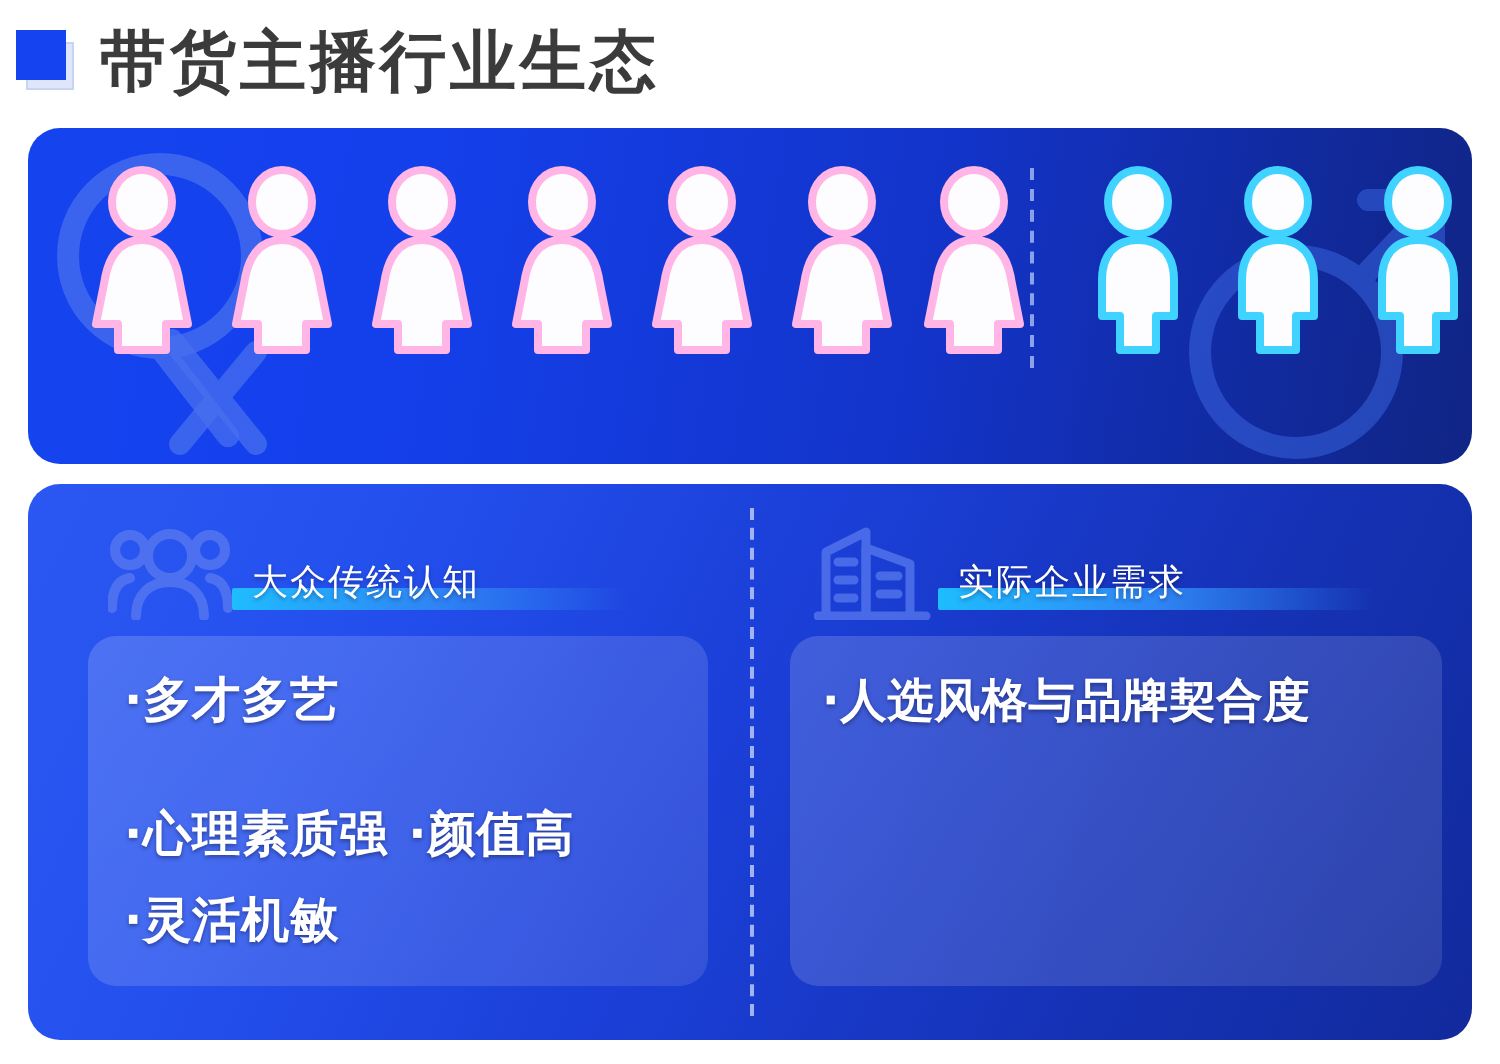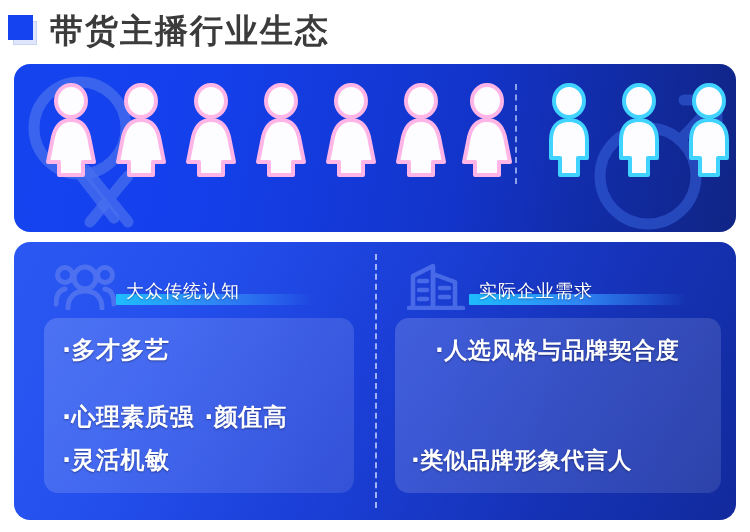--- a/index.html
+++ b/index.html
@@ -246,23 +246,20 @@
             <path d="M2 48 L56 48"></path>
             <path d="M12 21 L20 21 M12 30 L20 30 M12 39 L20 39"></path>
             <path d="M33 28 L42 28 M33 37 L42 37"></path>
           </g>
         </svg>
         <div class="head-underline" style="left:62px; width:218px;"></div>
         <div class="head-text" style="left:72px;">实际企业需求</div>
       </div>
 
       <div class="card card-right">
-        <div class="rowline right-size" style="left:16px; top:17px;margin-left:24px;">
+        <div class="rowline right-size" style="left:16px; top:17px;">
           <span class="item">·人选风格与品牌契合度</span>
         </div>
-        <div class="rowline right-size" style="left:16px; top:127px;">
-          <span class="item">·类似品牌形象代言人</span>
-        </div>
       </div>
     </div>
   </div>
 
 </div>
 
 </body></html>

